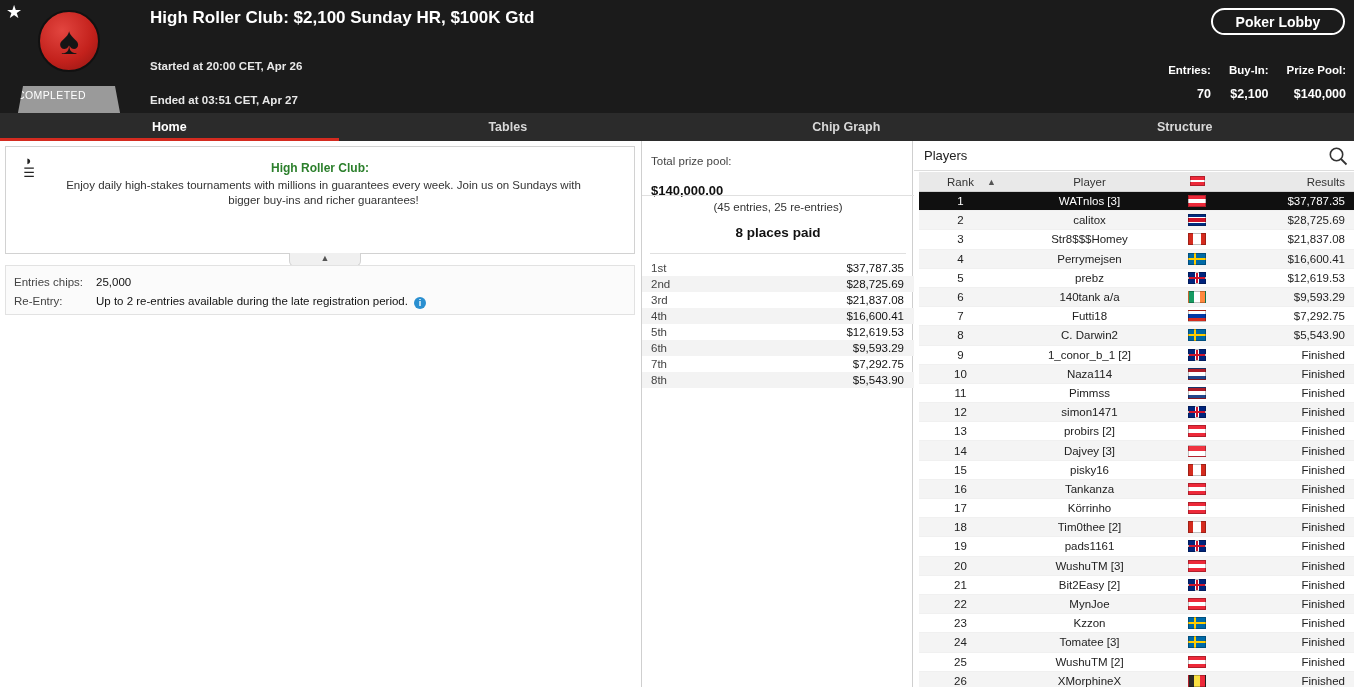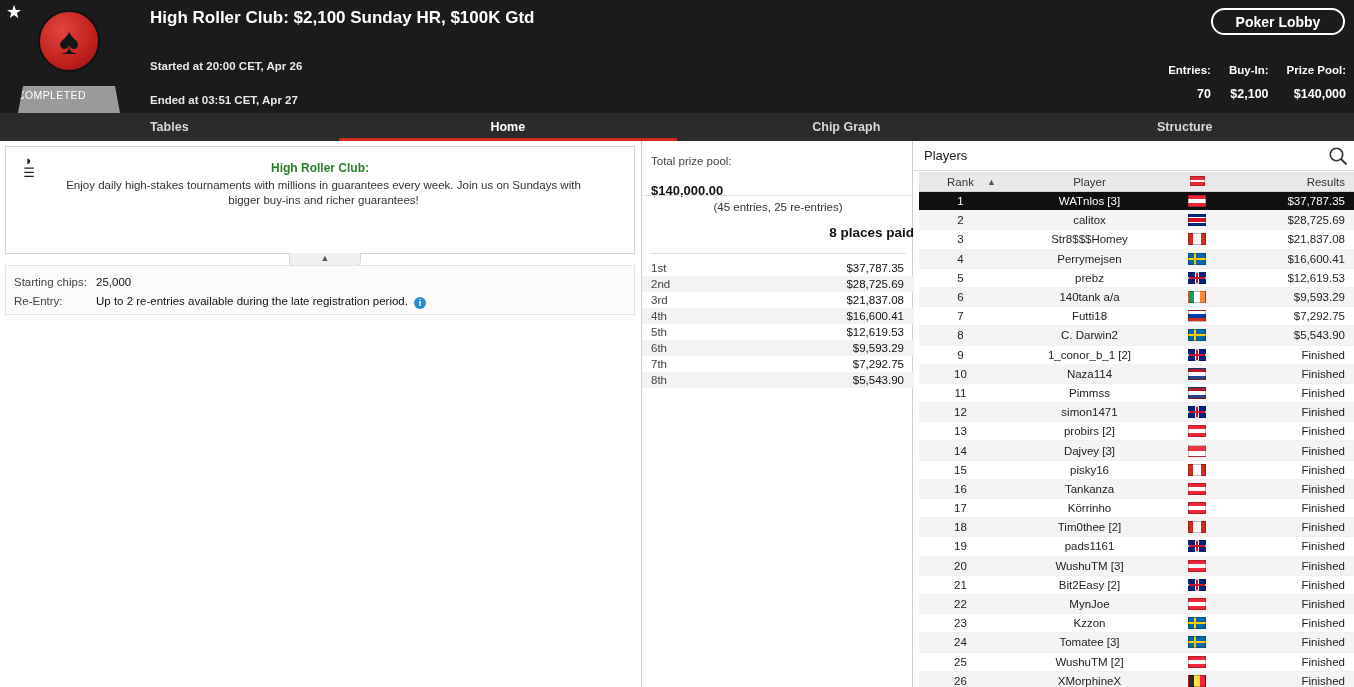--- a/index.html
+++ b/index.html
@@ -155,21 +155,21 @@
   }
   .pool-label { position: absolute; left: 9px; top: 14px; font-size: 11.5px; color: #444; }
   .pool-value { position: absolute; left: 9px; top: 42px; font-size: 13px; font-weight: bold; color: #111; }
   .mid-sep { position: absolute; left: 0; top: 54px; width: 272px; height: 1px; background: #e0e0e0; }
   .entries-line {
     position: absolute; left: 0; top: 60px; width: 272px;
     text-align: center; font-size: 11.5px; color: #333;
   }
   .places-line {
     position: absolute; left: 0; top: 84px; width: 272px;
-    text-align: right; font-size: 13.5px; font-weight: bold; color: #111;
+    text-align: center; font-size: 13.5px; font-weight: bold; color: #111;
   }
   .mid-sep2 { position: absolute; left: 8px; top: 112px; width: 256px; height: 1px; background: #e0e0e0; }
   .payouts { position: absolute; left: 0; top: 119px; width: 272px; }
   .payout-row {
     display: flex; justify-content: space-between;
     padding: 0 10px 0 9px;
     height: 16px; line-height: 16px;
     font-size: 11.5px; color: #333;
   }
   .payout-row.alt { background: #f3f3f3; }
@@ -278,40 +278,40 @@
         <div class="val">$2,100</div>
       </div>
       <div class="stat">
         <div class="lbl">Prize Pool:</div>
         <div class="val">$140,000</div>
       </div>
     </div>
   </div>
 
   <div class="tabs">
+    <div class="tab active">Home</div>
     <div class="tab">Tables</div>
-    <div class="tab active">Home</div>
     <div class="tab">Chip Graph</div>
     <div class="tab">Structure</div>
   </div>
 
   <div class="left-panel">
     <div class="promo-box">
       <div class="promo-icon">
         <span class="wave">◗</span>
           <span class="post">☰</span>
       </div>
       <div class="promo-title">High Roller Club:</div>
       <div class="promo-text">Enjoy daily high-stakes tournaments with millions in guarantees every week. Join us on Sundays with bigger buy-ins and richer guarantees!</div>
       <div class="promo-collapse">▲</div>
     </div>
 
     <div class="info-box">
       <div class="info-row row1">
-        <span class="kv-key">Starting chips:</span><span class="kv-val">25,000</span>
+        <span class="kv-key">Entries chips:</span><span class="kv-val">25,000</span>
       </div>
       <div class="info-row row2">
         <span class="kv-key">Re-Entry:</span><span class="kv-val">Up to 2 re-entries available during the late registration period.</span><span class="info-dot">i</span>
       </div>
     </div>
   </div>
 
   <div class="mid-panel">
     <div class="pool-label">Total prize pool:</div>
     <div class="pool-value">$140,000.00</div>

